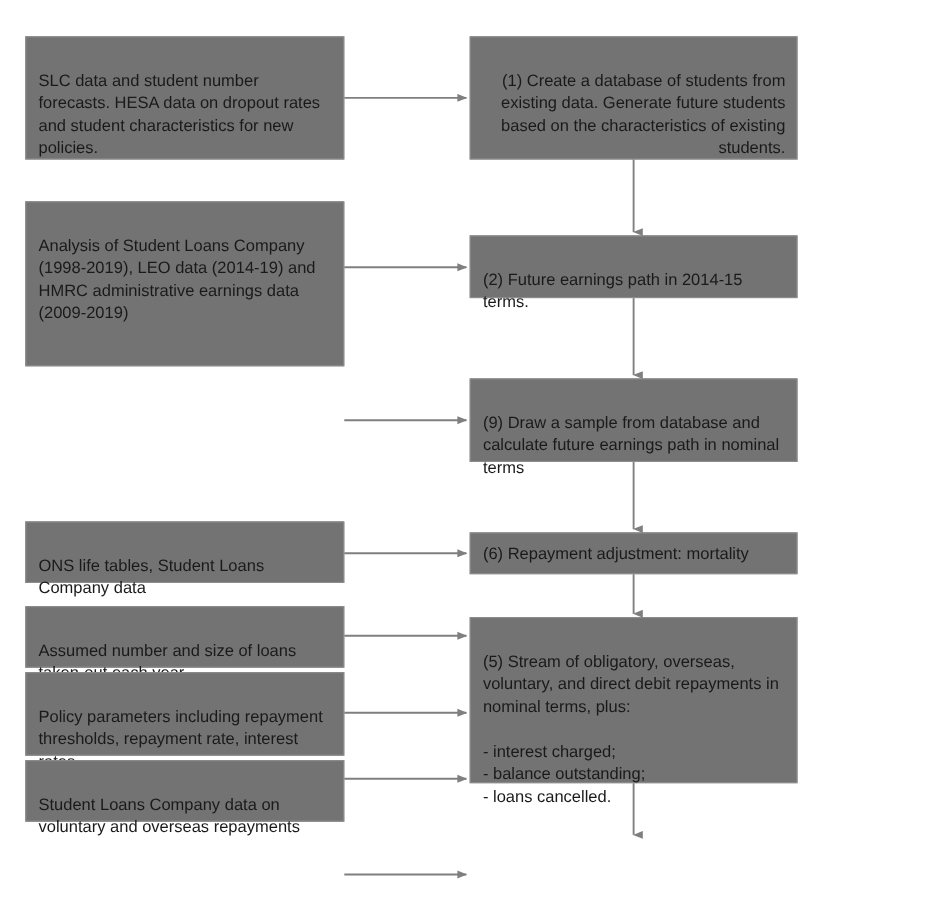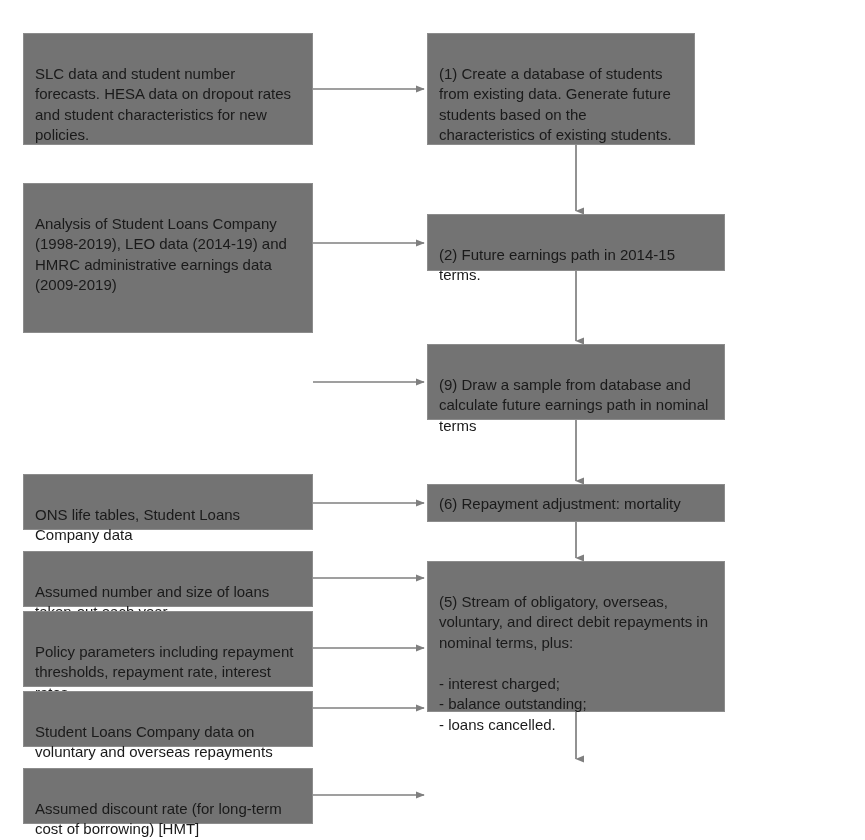--- a/index.html
+++ b/index.html
@@ -87,25 +87,22 @@
   </div>
 
   <div class="node" style="left:23px; top:611px; width:290px; height:76px;">
     <span class="node-inner">Policy parameters including repayment thresholds, repayment rate, interest rates</span>
   </div>
 
   <div class="node" style="left:23px; top:691px; width:290px; height:56px;">
     <span class="node-inner">Student Loans Company data on voluntary and overseas repayments</span>
   </div>
 
-  <div class="node" style="left:23px; top:768px; width:290px; height:56px;">
-    <span class="node-inner">Assumed discount rate (for long-term cost of borrowing) [HMT]</span>
-  </div>
 
-  <div class="node" style="left:427px; top:33px; width:268px; height:112px;">
+  <div class="node" style="left:427px; top:33px; width:298px; height:112px;text-align:right;">
     <span class="node-inner">(1) Create a database of students from existing data. Generate future students based on the characteristics of existing students.</span>
   </div>
 
   <div class="node" style="left:427px; top:214px; width:298px; height:57px;">
     <span class="node-inner">(2) Future earnings path in 2014-15 terms.</span>
   </div>
 
   <div class="node" style="left:427px; top:344px; width:298px; height:76px;">
     <span class="node-inner">(9) Draw a sample from database and calculate future earnings path in nominal terms</span>
   </div>

